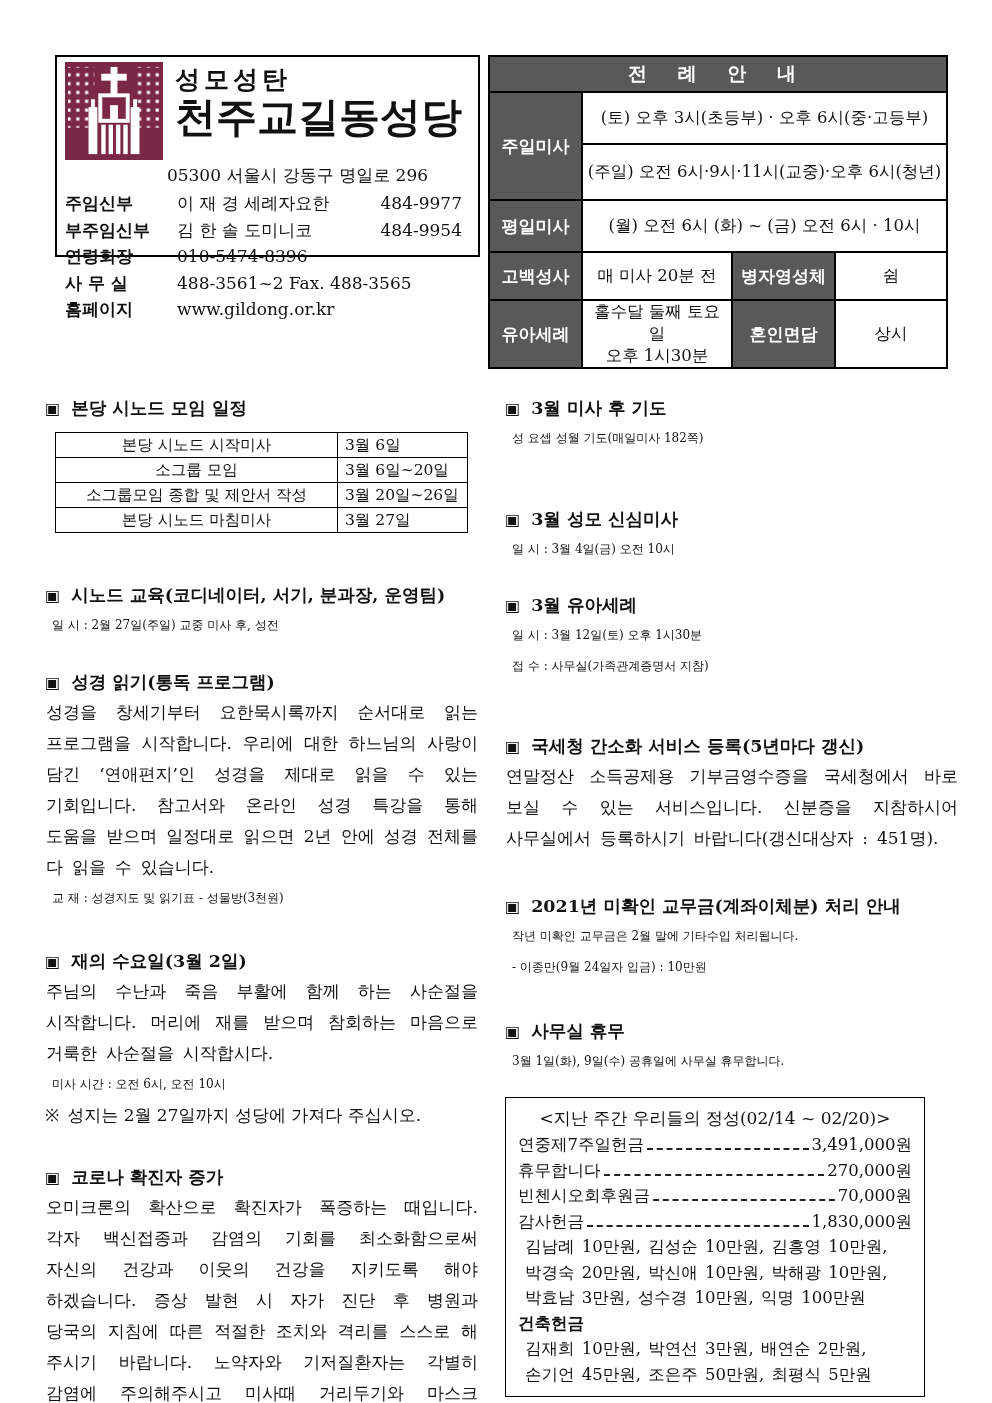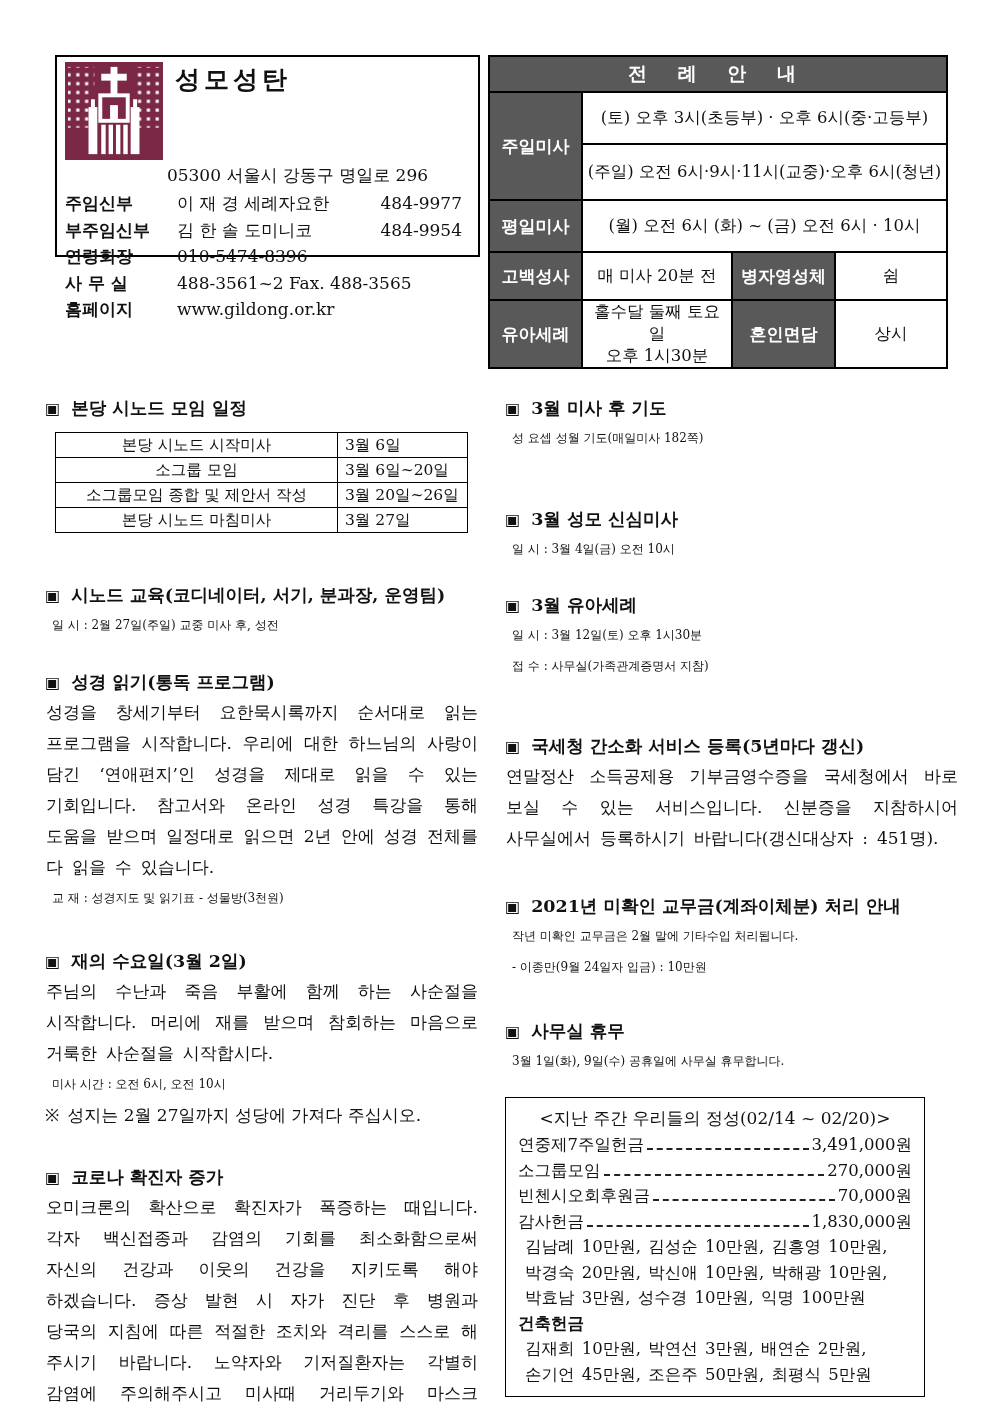--- a/index.html
+++ b/index.html
@@ -92,20 +92,21 @@
             <rect x="26.5" y="38" width="4" height="8" fill="#fff"></rect>
             <rect x="69.5" y="38" width="4" height="8" fill="#fff"></rect>
             <rect x="37" y="64" width="4.5" height="30" fill="#fff"></rect>
             <rect x="44.5" y="64" width="4.5" height="30" fill="#fff"></rect>
             <rect x="52" y="64" width="4.5" height="30" fill="#fff"></rect>
             <rect x="59.5" y="64" width="4.5" height="30" fill="#fff"></rect>
           </svg>
         </div>
         <div class="titles">
           <div class="slogan">성모성탄</div>
+          <div class="church-name">천주교길동성당</div>
         </div>
       </div>
       <div class="address">05300 서울시 강동구 명일로 296</div>
 
       <div class="contact-row">
         <span class="c-label">주임신부</span>
         <span class="c-value">이 재 경 세례자요한</span>
         <span class="c-phone">484-9977</span>
       </div>
       <div class="contact-row">
@@ -293,21 +294,21 @@
 
       <div class="offer-box">
         <div class="offer-title">&lt;지난 주간 우리들의 정성(02/14 ~ 02/20)&gt;</div>
 
         <div class="offer-row">
           <span>연중제7주일헌금</span>
           <span class="dash-fill"></span>
           <span>3,491,000원</span>
         </div>
         <div class="offer-row">
-          <span>소그룹모임</span>
+          <span>휴무합니다</span>
           <span class="dash-fill"></span>
           <span>270,000원</span>
         </div>
         <div class="offer-row">
           <span>빈첸시오회후원금</span>
           <span class="dash-fill"></span>
           <span>70,000원</span>
         </div>
         <div class="offer-row">
           <span>감사헌금</span>

